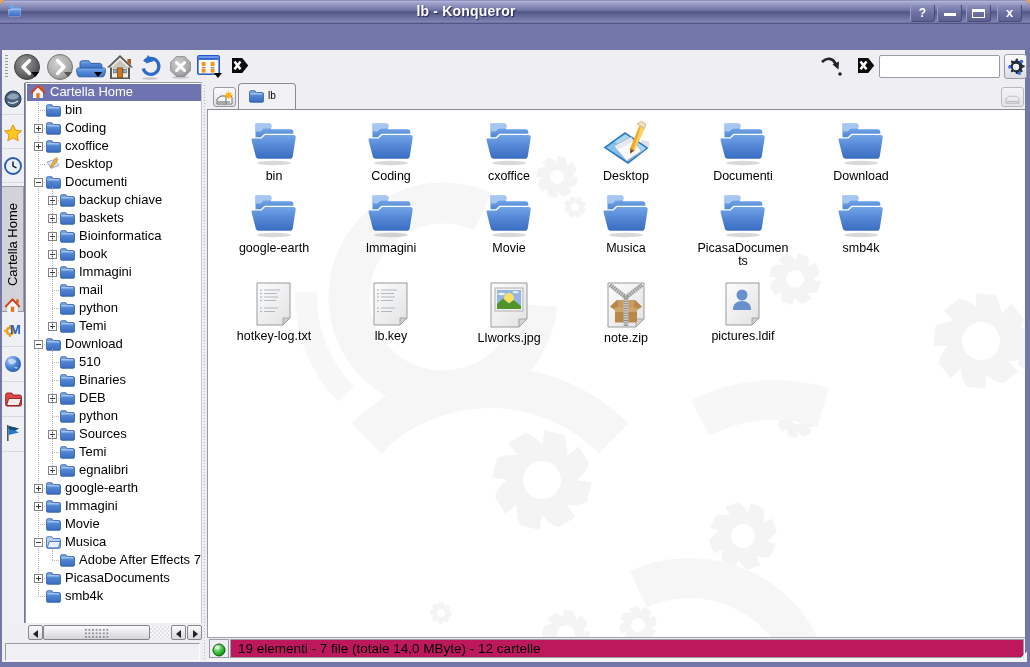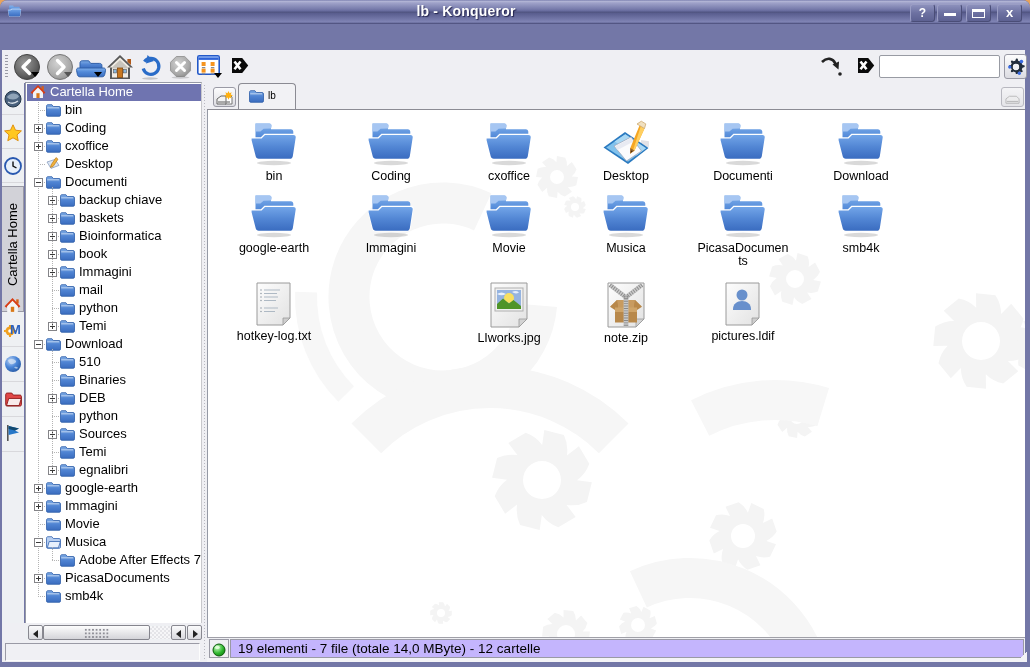--- a/index.html
+++ b/index.html
@@ -36,21 +36,21 @@
 .exp .h{left:1px;top:3px;width:5px;height:1px}
 .exp .v{left:3px;top:1px;width:1px;height:5px}
 
 #tabbar{position:absolute;left:207px;top:83px;width:818px;height:27px;background:#efeff3}
 #tabbtnL{position:absolute;left:6px;top:4px;width:23px;height:20px;background:linear-gradient(#fcfcfd,#dddde2);border:1px solid #9a9aa5;border-radius:3px}
 #tabbtnR{position:absolute;left:794px;top:4px;width:23px;height:20px;background:linear-gradient(#f4f4f6,#e4e4e8);border:1px solid #b8b8c0;border-radius:3px}
 #tab1{position:absolute;left:31px;top:0px;width:58px;height:27px;background:#f2f2f5;border:1px solid #8b8b93;border-bottom:none;border-radius:4px 4px 0 0}
 #tabline{position:absolute;left:0;top:26px;width:818px;height:1px;background:#8b8b93}
 #iconview{position:absolute;left:207px;top:110px;width:818px;height:528px;background:#fff;border-left:1px solid #9599a5;border-bottom:1px solid #a0a0a8;overflow:hidden}
 #statusbar{position:absolute;left:207px;top:638px;width:818px;height:23px;background:#efeff3}
-#stattxt{position:absolute;left:23px;top:1px;width:794px;height:19px;background:#c4b5fd;border:1px solid #9a9aa5;font-size:13.5px;padding:1px 4px 0 7px}
+#stattxt{position:absolute;left:23px;top:1px;width:794px;height:19px;background:#be185d;border:1px solid #9a9aa5;font-size:13.5px;padding:1px 4px 0 7px}
 
 .cell{position:absolute;width:116px;text-align:center}
 .cell .nm{font-size:12.5px;color:#000;line-height:13px}
 .cico{display:inline-block}
 
 #hscroll{position:absolute;left:25px;top:625px;width:177px;height:15px;background:#eef0f3}
 #sbbox{position:absolute;left:5px;top:643px;width:195px;height:18px;background:#f0f0f4;border:1px solid #9a9aa5;border-bottom-color:#fdfdfd;border-right-color:#fdfdfd}
 .sbtn{position:absolute;top:0;width:15px;height:15px;background:linear-gradient(#fbfbfc,#d9d9de);border:1px solid #888890;border-radius:2px}
 .arr{position:absolute;width:0;height:0}
 #splitter{position:absolute;left:202px;top:83px;width:5px;height:578px;background:#efeff3}
@@ -759,20 +759,23 @@
         </svg><div class="nm">Musica</div></div>
 <div class="cell" style="left:477px;top:82px;width:116px"><svg class="cico" width="48" height="46" viewBox="0 0 48 46">
           <use href="#fol48"></use>
         </svg><div class="nm">PicasaDocumen<br>ts</div></div>
 <div class="cell" style="left:595px;top:82px;width:116px"><svg class="cico" width="48" height="46" viewBox="0 0 48 46">
           <use href="#fol48"></use>
         </svg><div class="nm">smb4k</div></div>
 <div class="cell" style="left:8px;top:172px;width:116px"><svg class="cico" width="40" height="44" viewBox="0 0 40 44">
           <use href="#txt44"></use>
         </svg><div class="nm">hotkey-log.txt</div></div>
+<div class="cell" style="left:125px;top:172px;width:116px"><svg class="cico" width="40" height="44" viewBox="0 0 40 44">
+          <use href="#txt44"></use>
+        </svg><div class="nm">lb.key</div></div>
 <div class="cell" style="left:243px;top:172px;width:116px"><svg class="cico" width="42" height="46" viewBox="0 0 42 46">
           <use href="#img46"></use>
         </svg><div class="nm">LIworks.jpg</div></div>
 <div class="cell" style="left:360px;top:172px;width:116px"><svg class="cico" width="42" height="46" viewBox="0 0 42 46">
           <use href="#zip46"></use>
         </svg><div class="nm">note.zip</div></div>
 <div class="cell" style="left:477px;top:172px;width:116px"><svg class="cico" width="40" height="44" viewBox="0 0 40 44">
           <use href="#ldif46"></use>
         </svg><div class="nm">pictures.ldif</div></div>
 </div>

